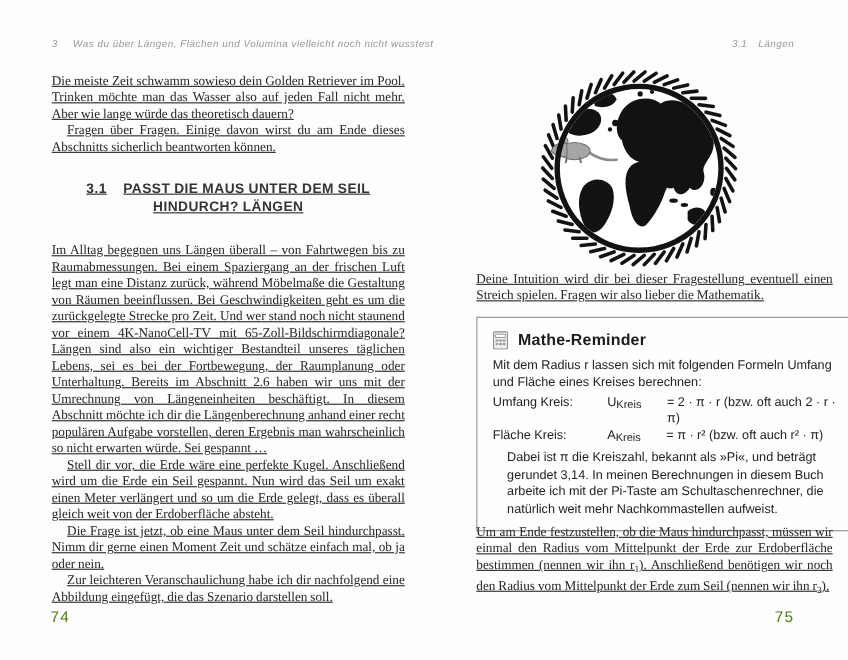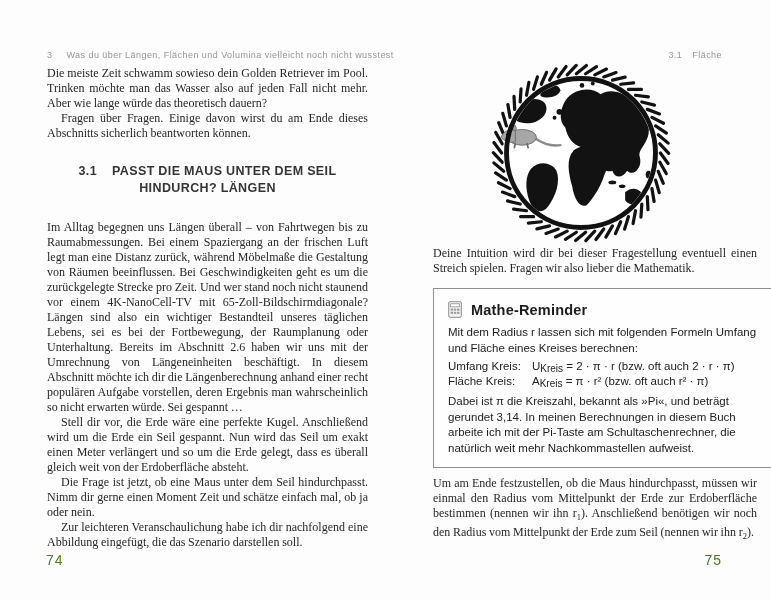--- a/index.html
+++ b/index.html
@@ -2,76 +2,77 @@
 <html lang="de"><head>
 <meta charset="utf-8">
 <style>
   html,body{margin:0;padding:0;background:#ffffff;}
   .spread{
     position:relative;width:771px;height:600px;background:#fdfdfd;overflow:hidden;
     font-family:"Liberation Serif", serif;color:#242424;
   }
   
   .running-header{
-    position:absolute;top:50px;font-family:"Liberation Sans", sans-serif;
-    font-size:9px;letter-spacing:0.45px;color:#979797;white-space:nowrap;
+    position:absolute;top:35px;font-family:"Liberation Sans", sans-serif;
+    font-size:9px;letter-spacing:0.45px;color:#979797;white-space:nowrap;font-style:italic;
   }
   .rh-left{left:47px;}
   .rh-right{right:49px;text-align:right;}
   .rh-num{margin-right:14px;}
   .rh-num-r{margin-right:10px;}
   
   .col-left{position:absolute;left:47px;top:66px;width:321px;}
   .body-text{
     font-size:12px;line-height:15px;text-align:justify;color:#262626;
     word-spacing:-0.3px;
+    text-decoration:underline;
   }
   .body-text p{margin:0;}
   .body-text p.indent{text-indent:14px;}
   
   .section-heading{
     margin:22px 0 23px 0;text-align:center;font-family:"Liberation Sans", sans-serif;
     font-weight:700;font-size:12.5px;line-height:17px;letter-spacing:0.4px;color:#343434;
   }
   .section-heading .sec-num{margin-right:15px;}
   
   .globe-wrap{position:absolute;left:483px;top:55px;width:196px;height:196px;}
   .intro-par{position:absolute;left:433px;top:246px;width:324px;}
   .reminder-box{
     position:absolute;left:433px;top:288px;width:348px;box-sizing:border-box;
     border:1.4px solid #8f8f8f;background:#fefefe;padding:10px 14px 11px 14px;
     font-family:"Liberation Sans", sans-serif;color:#222222;
   }
   .rb-titlerow{display:flex;align-items:center;gap:9px;margin:2px 0 7px 0;}
   .rb-title{font-size:14.5px;font-weight:700;letter-spacing:0.2px;color:#1c1c1c;}
   .rb-intro{font-size:11.5px;line-height:15.5px;margin:0 0 3px 0;}
-  .rb-formula{font-size:11.5px;line-height:15px;display:flex;align-items:baseline;}
+  .rb-formula{font-size:11.5px;line-height:15px;display:flex;align-items:baseline;gap:20px;}
   .rb-flabel{display:inline-block;min-width:84px;}
   .rb-sub{font-size:10px;position:relative;top:2px;}
-  .rb-note{font-size:11.5px;line-height:15.5px;margin:5px 0 0 0;}
+  .rb-note{font-size:11.5px;line-height:15.5px;margin:5px 0 0 13px;}
   .closing-par{position:absolute;left:433px;top:476px;width:324px;}
   .closing-par sub{font-size:8.5px;}
   
   .page-number{
     position:absolute;top:552px;font-family:"Liberation Sans", sans-serif;
     font-size:14px;color:#4d7c0f;letter-spacing:1px;
   }
   .pn-left{left:46px;}
   .pn-right{right:49px;}
 </style>
 </head>
 <body>
 
 <div class="spread">
 
   <div class="running-header rh-left">
     <span class="rh-num">3</span><span>Was du über Längen, Flächen und Volumina vielleicht noch nicht wusstest</span>
   </div>
   <div class="running-header rh-right">
-    <span class="rh-num-r">3.1</span><span>Fläche</span>
+    <span class="rh-num-r">3.1</span><span>Längen</span>
   </div>
 
   <div class="col-left body-text">
     <p>Die meiste Zeit schwamm sowieso dein Golden Retriever im Pool. Trinken möchte man das Wasser also auf jeden Fall nicht mehr. Aber wie lange würde das theoretisch dauern?</p>
     <p class="indent">Fragen über Fragen. Einige davon wirst du am Ende dieses Abschnitts sicherlich beantworten können.</p>
     <div class="section-heading">
       <div><span class="sec-num">3.1</span><span>PASST DIE MAUS UNTER DEM SEIL</span></div>
       <div>HINDURCH? LÄNGEN</div>
     </div>
     <p>Im Alltag begegnen uns Längen überall – von Fahrtwegen bis zu Raumabmessungen. Bei einem Spaziergang an der frischen Luft legt man eine Distanz zurück, während Möbelmaße die Gestaltung von Räumen beeinflussen. Bei Geschwindigkeiten geht es um die zurückgelegte Strecke pro Zeit. Und wer stand noch nicht staunend vor einem 4K-NanoCell-TV mit 65-Zoll-Bildschirmdiagonale? Längen sind also ein wichtiger Bestandteil unseres täglichen Lebens, sei es bei der Fortbewegung, der Raumplanung oder Unterhaltung. Bereits im Abschnitt 2.6 haben wir uns mit der Umrechnung von Längeneinheiten beschäftigt. In diesem Abschnitt möchte ich dir die Längenberechnung anhand einer recht populären Aufgabe vorstellen, deren Ergebnis man wahrscheinlich so nicht erwarten würde. Sei gespannt …</p>

